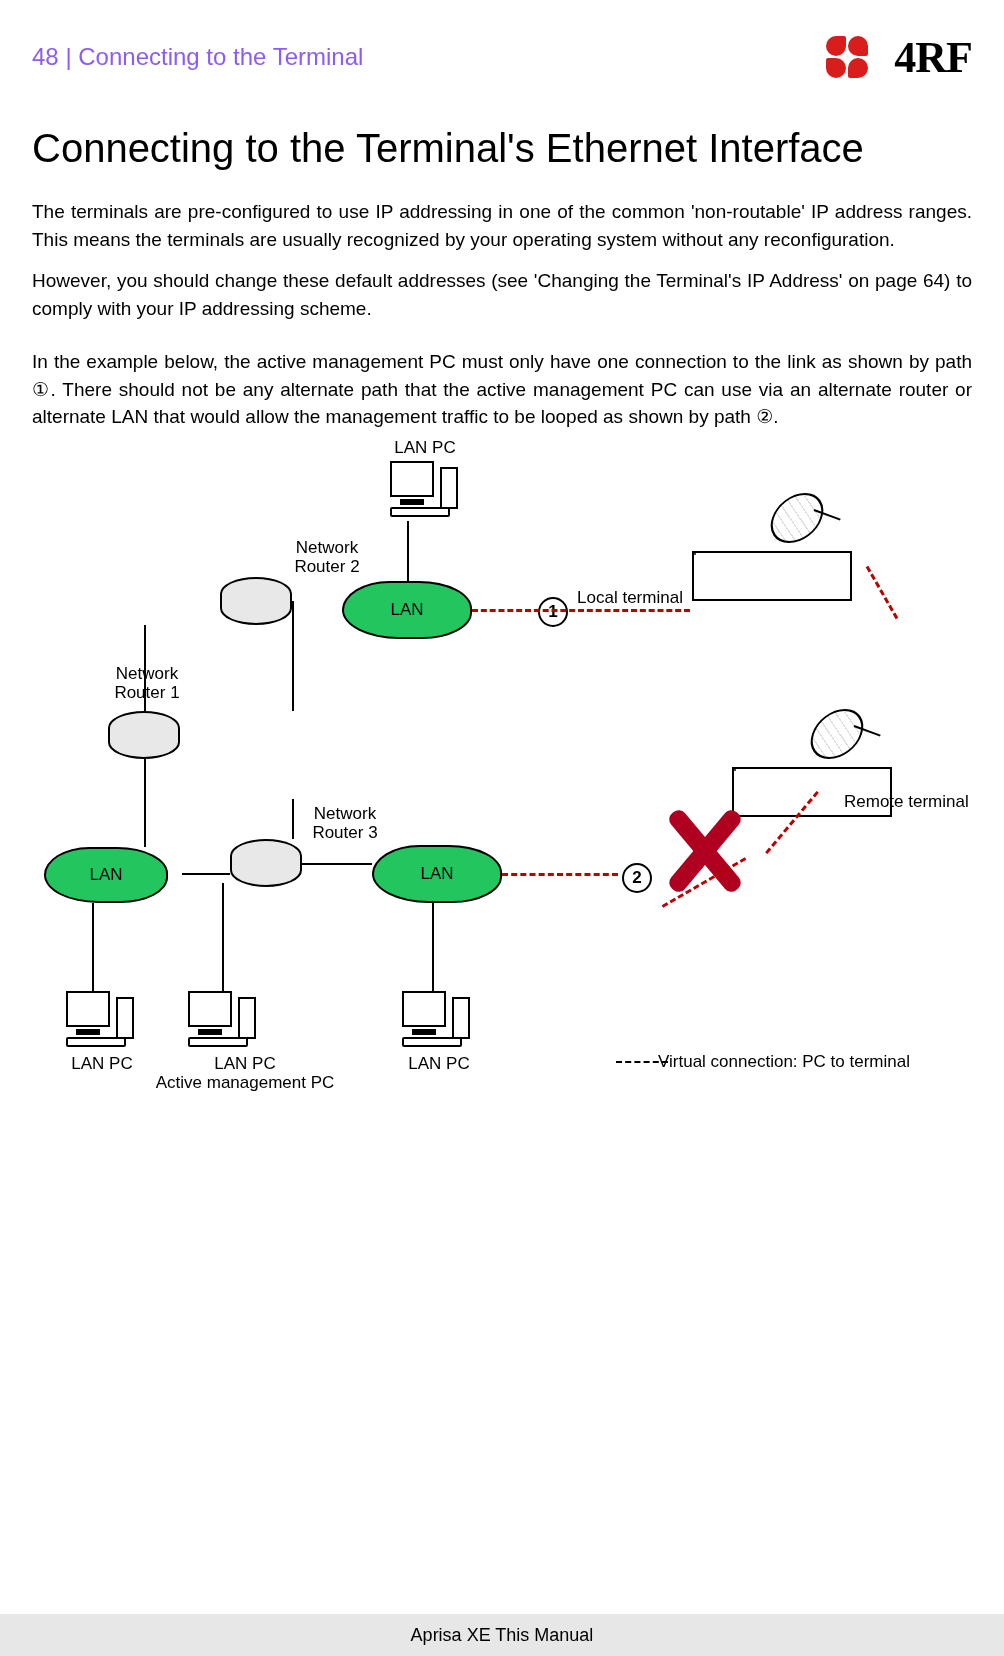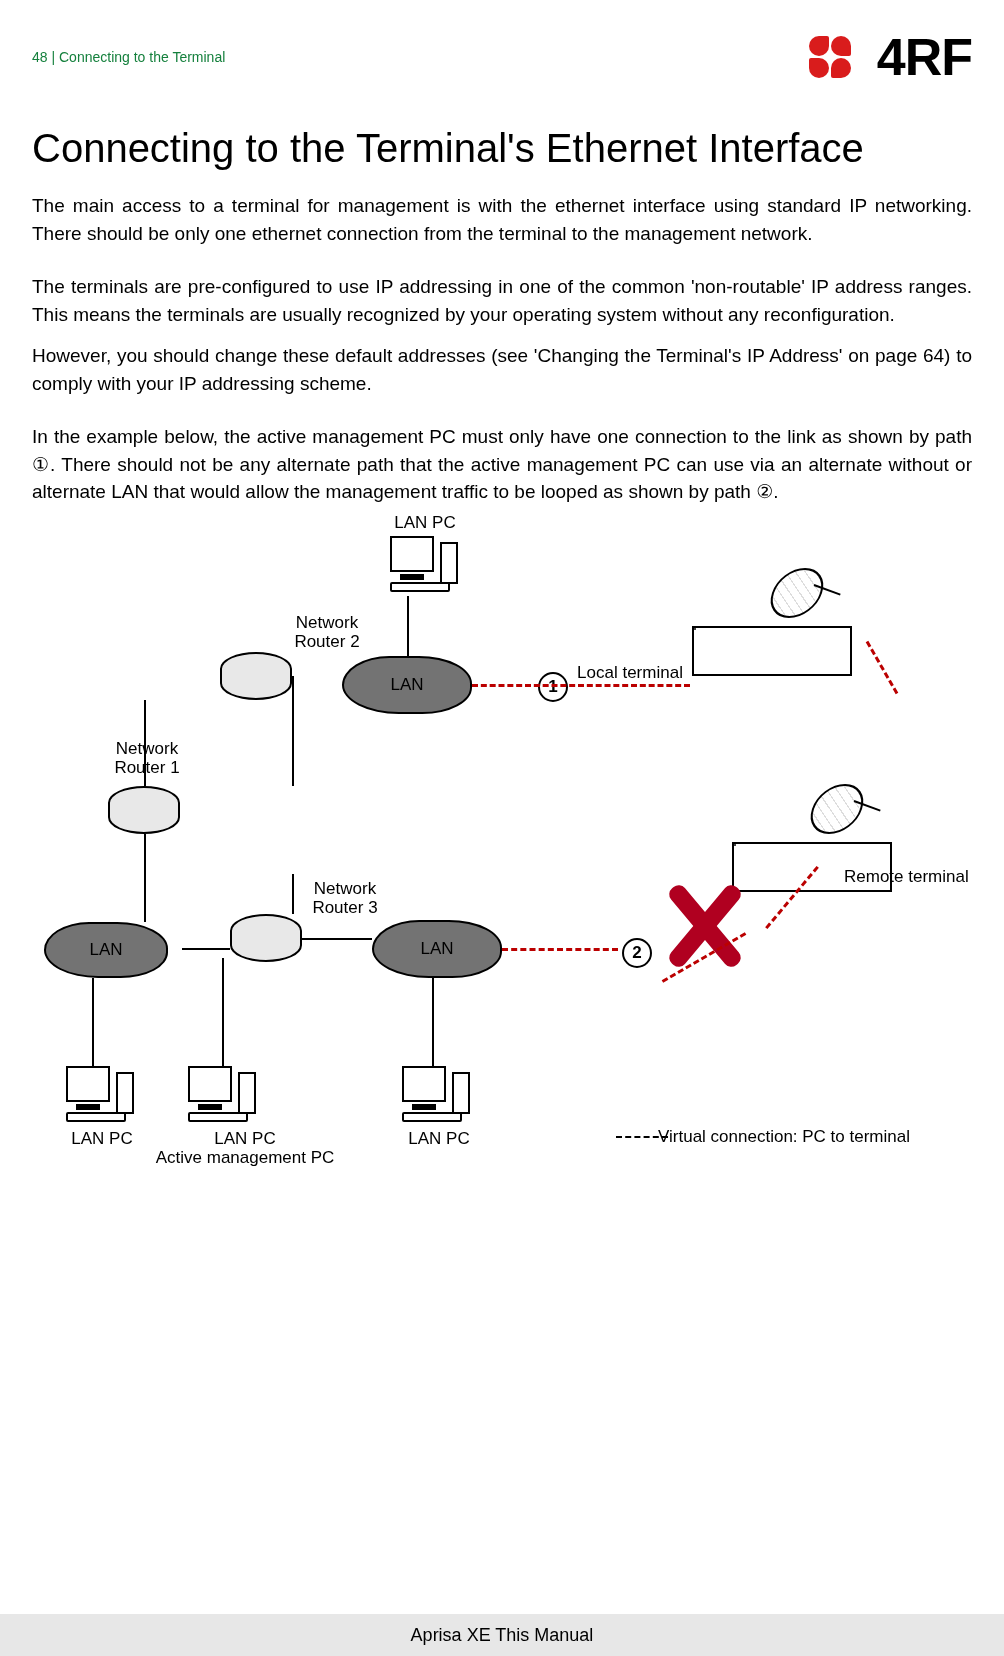--- a/index.html
+++ b/index.html
@@ -18,31 +18,32 @@
       height: 1656px;
       padding: 30px 32px 0 32px;
     }
     .header-row {
       display: flex;
       justify-content: space-between;
       align-items: center;
       height: 54px;
     }
     .page-num-title {
-      font-size: 14px;
-      color: #15803d;
+      font-size: 24px;
+      color: #8b5cf6;
     }
     .brand {
       display: flex;
       align-items: center;
       gap: 22px;
-      font-size: 52px;
+      font-size: 44px;
       font-weight: 700;
       color: #000;
       letter-spacing: -1px;
+      font-family: Liberation Serif, serif;
     }
     .brand-icons {
       display: grid;
       grid-template-columns: repeat(2, 20px);
       grid-template-rows: repeat(2, 20px);
       gap: 2px;
       margin-right: 4px;
     }
     .petal {
       width: 20px;
@@ -73,21 +74,21 @@
       height: 700px;
       margin: 20px auto 0 auto;
       position: relative;
       border: none;
       font-family: Arial, sans-serif;
       font-size: 17px;
       color: #000;
     }
     .cloud {
       position: absolute;
-      background: #737373;
+      background: #22c55e;
       border: 2px solid #000;
       border-radius: 40% 45% 42% 48% / 55% 52% 50% 55%;
       display: flex;
       align-items: center;
       justify-content: center;
     }
     .label {
       position: absolute;
       text-align: center;
       line-height: 1.1;
@@ -183,27 +184,26 @@
           <span class="petal"></span>
           <span class="petal"></span>
           <span class="petal"></span>
       </span>
       <span>4RF</span>
     </div>
   </div>
 
   <h1 class="section-title">Connecting to the Terminal's Ethernet Interface</h1>
 
-  <p class="body">The main access to a terminal for management is with the ethernet interface using standard IP networking. There should be only one ethernet connection from the terminal to the management network.</p>
 
   <p class="body top-gap">The terminals are pre-configured to use IP addressing in one of the common 'non-routable' IP address ranges. This means the terminals are usually recognized by your operating system without any reconfiguration.</p>
 
   <p class="body">However, you should change these default addresses (see 'Changing the Terminal's IP Address' on page 64) to comply with your IP addressing scheme.</p>
 
-  <p class="body top-gap">In the example below, the active management PC must only have one connection to the link as shown by path ①. There should not be any alternate path that the active management PC can use via an alternate without or alternate LAN that would allow the management traffic to be looped as shown by path ②.</p>
+  <p class="body top-gap">In the example below, the active management PC must only have one connection to the link as shown by path ①. There should not be any alternate path that the active management PC can use via an alternate router or alternate LAN that would allow the management traffic to be looped as shown by path ②.</p>
 
   <div class="diagram-box">
 
     <div class="pc" style="left:358px; top:10px;">
       <div class="monitor"></div>
         <div class="base"></div>
         <div class="tower"></div>
         <div class="kb"></div>
     </div>
     <div class="label" style="left:348px; top:-12px; width:90px;">LAN PC</div>

